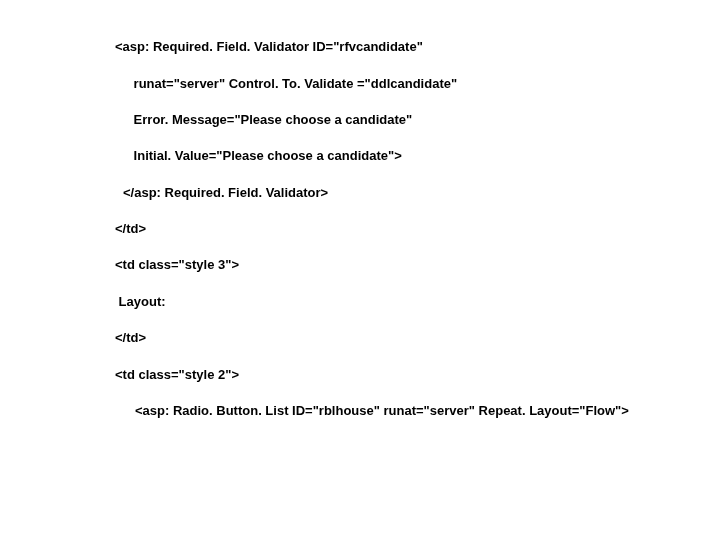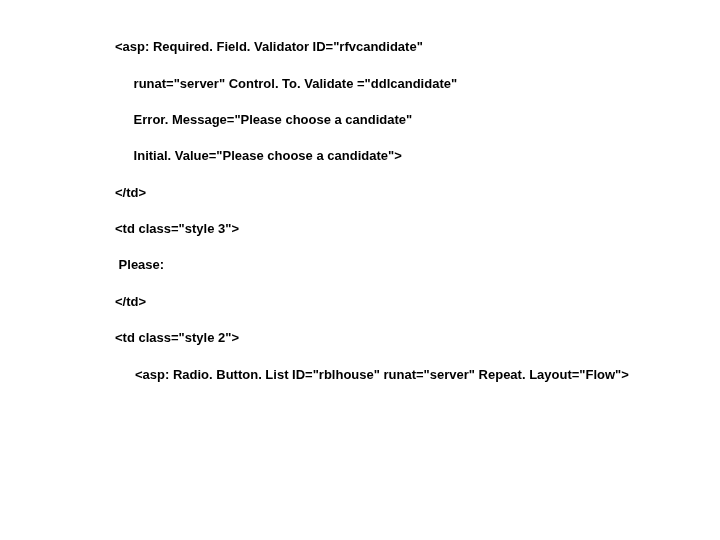--- a/index.html
+++ b/index.html
@@ -28,23 +28,24 @@
     .i4 { padding-left: 60px; }
   </style>
 </head>
 <body>
 
 <div class="code-block">
 <span class="line i1">&lt;asp: Required. Field. Validator ID="rfvcandidate"</span>
 <span class="line i2"> runat="server" Control. To. Validate ="ddlcandidate"</span>
 <span class="line i2"> Error. Message="Please choose a candidate"</span>
 <span class="line i2"> Initial. Value="Please choose a candidate"&gt;</span>
+<span class="line i3">&lt;/asp: Required. Field. Validator&gt;</span>
 <span class="line i1">&lt;/td&gt;</span>
 <span class="line i1">&lt;td class="style 3"&gt;</span>
-<span class="line i1"> Please:</span>
+<span class="line i1"> Layout:</span>
 <span class="line i1">&lt;/td&gt;</span>
 <span class="line i1">&lt;td class="style 2"&gt;</span>
 <span class="line i4">&lt;asp: Radio. Button. List ID="rblhouse" runat="server" Repeat. Layout="Flow"&gt;</span>
 
 
 
 
 
 
 

